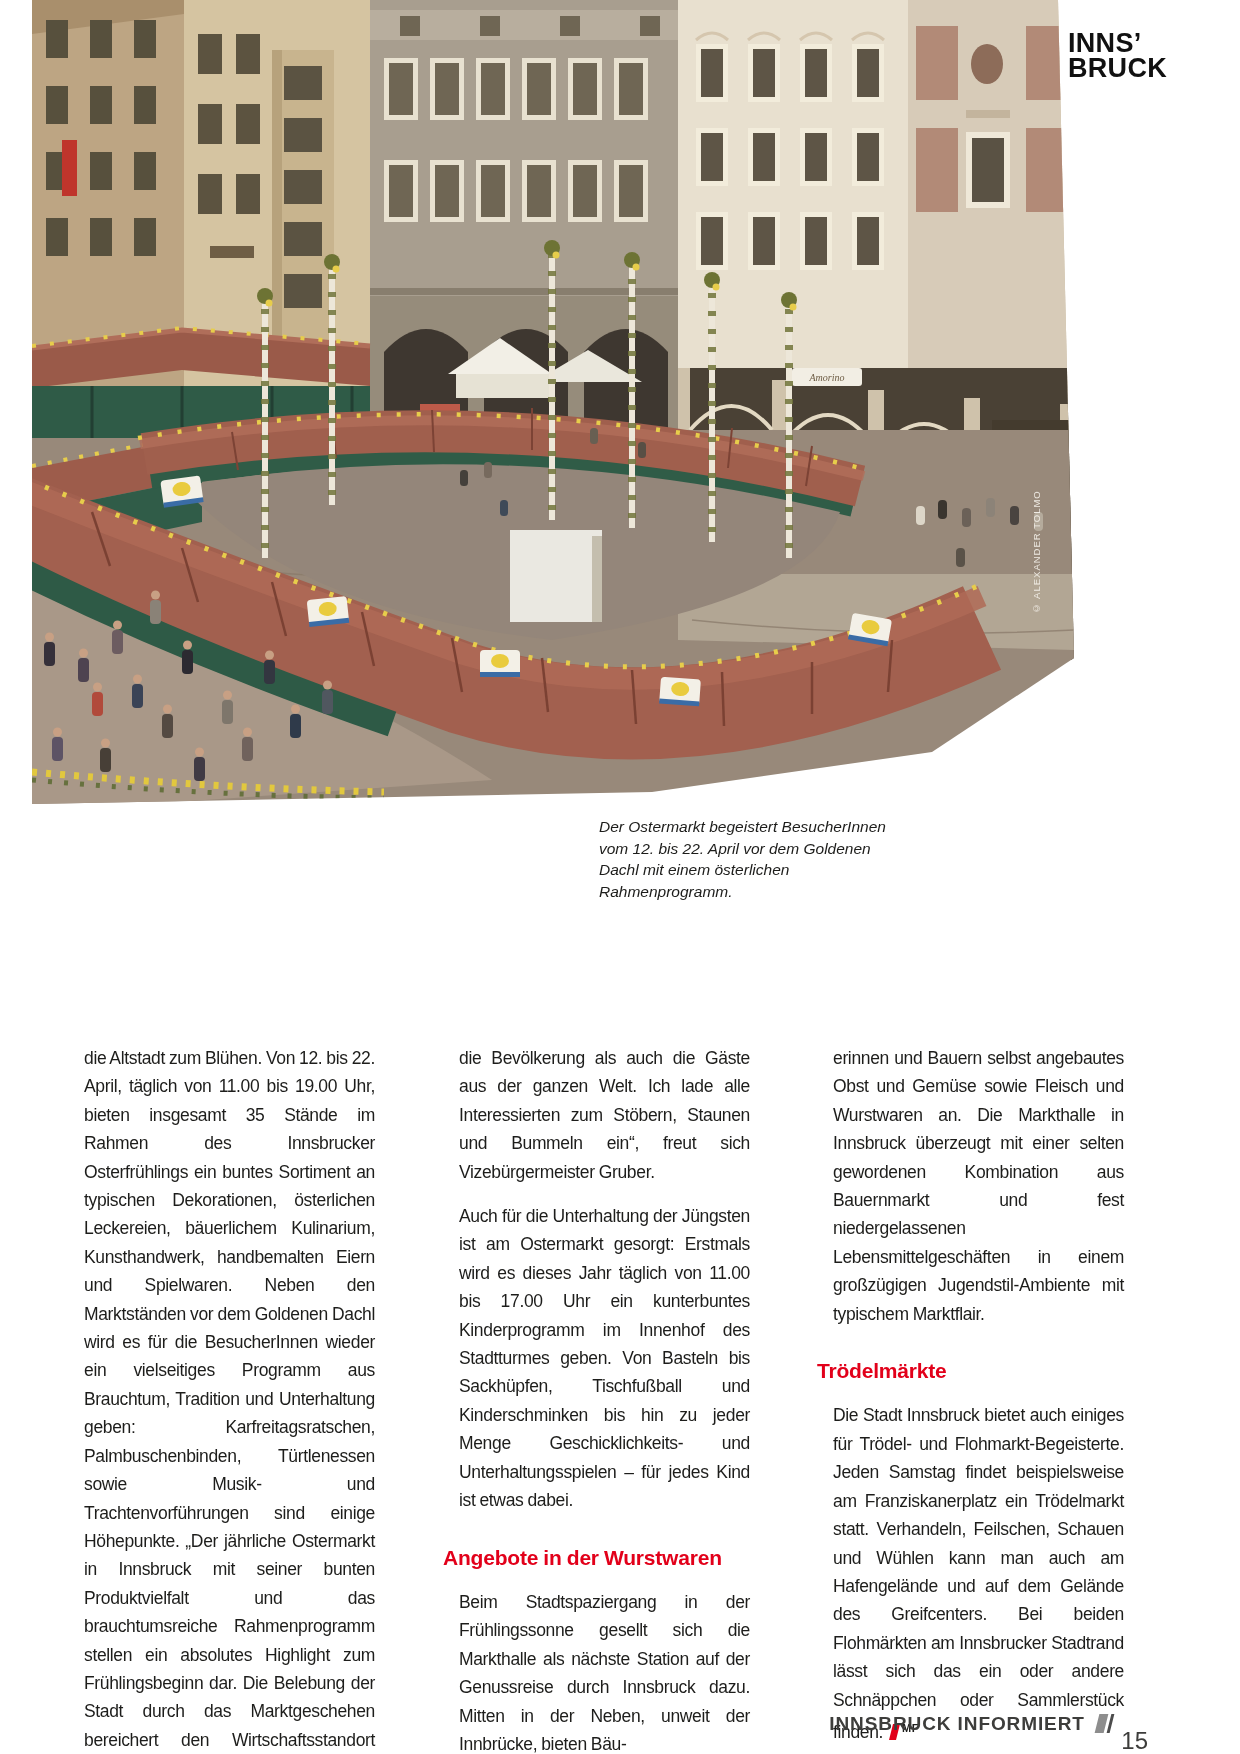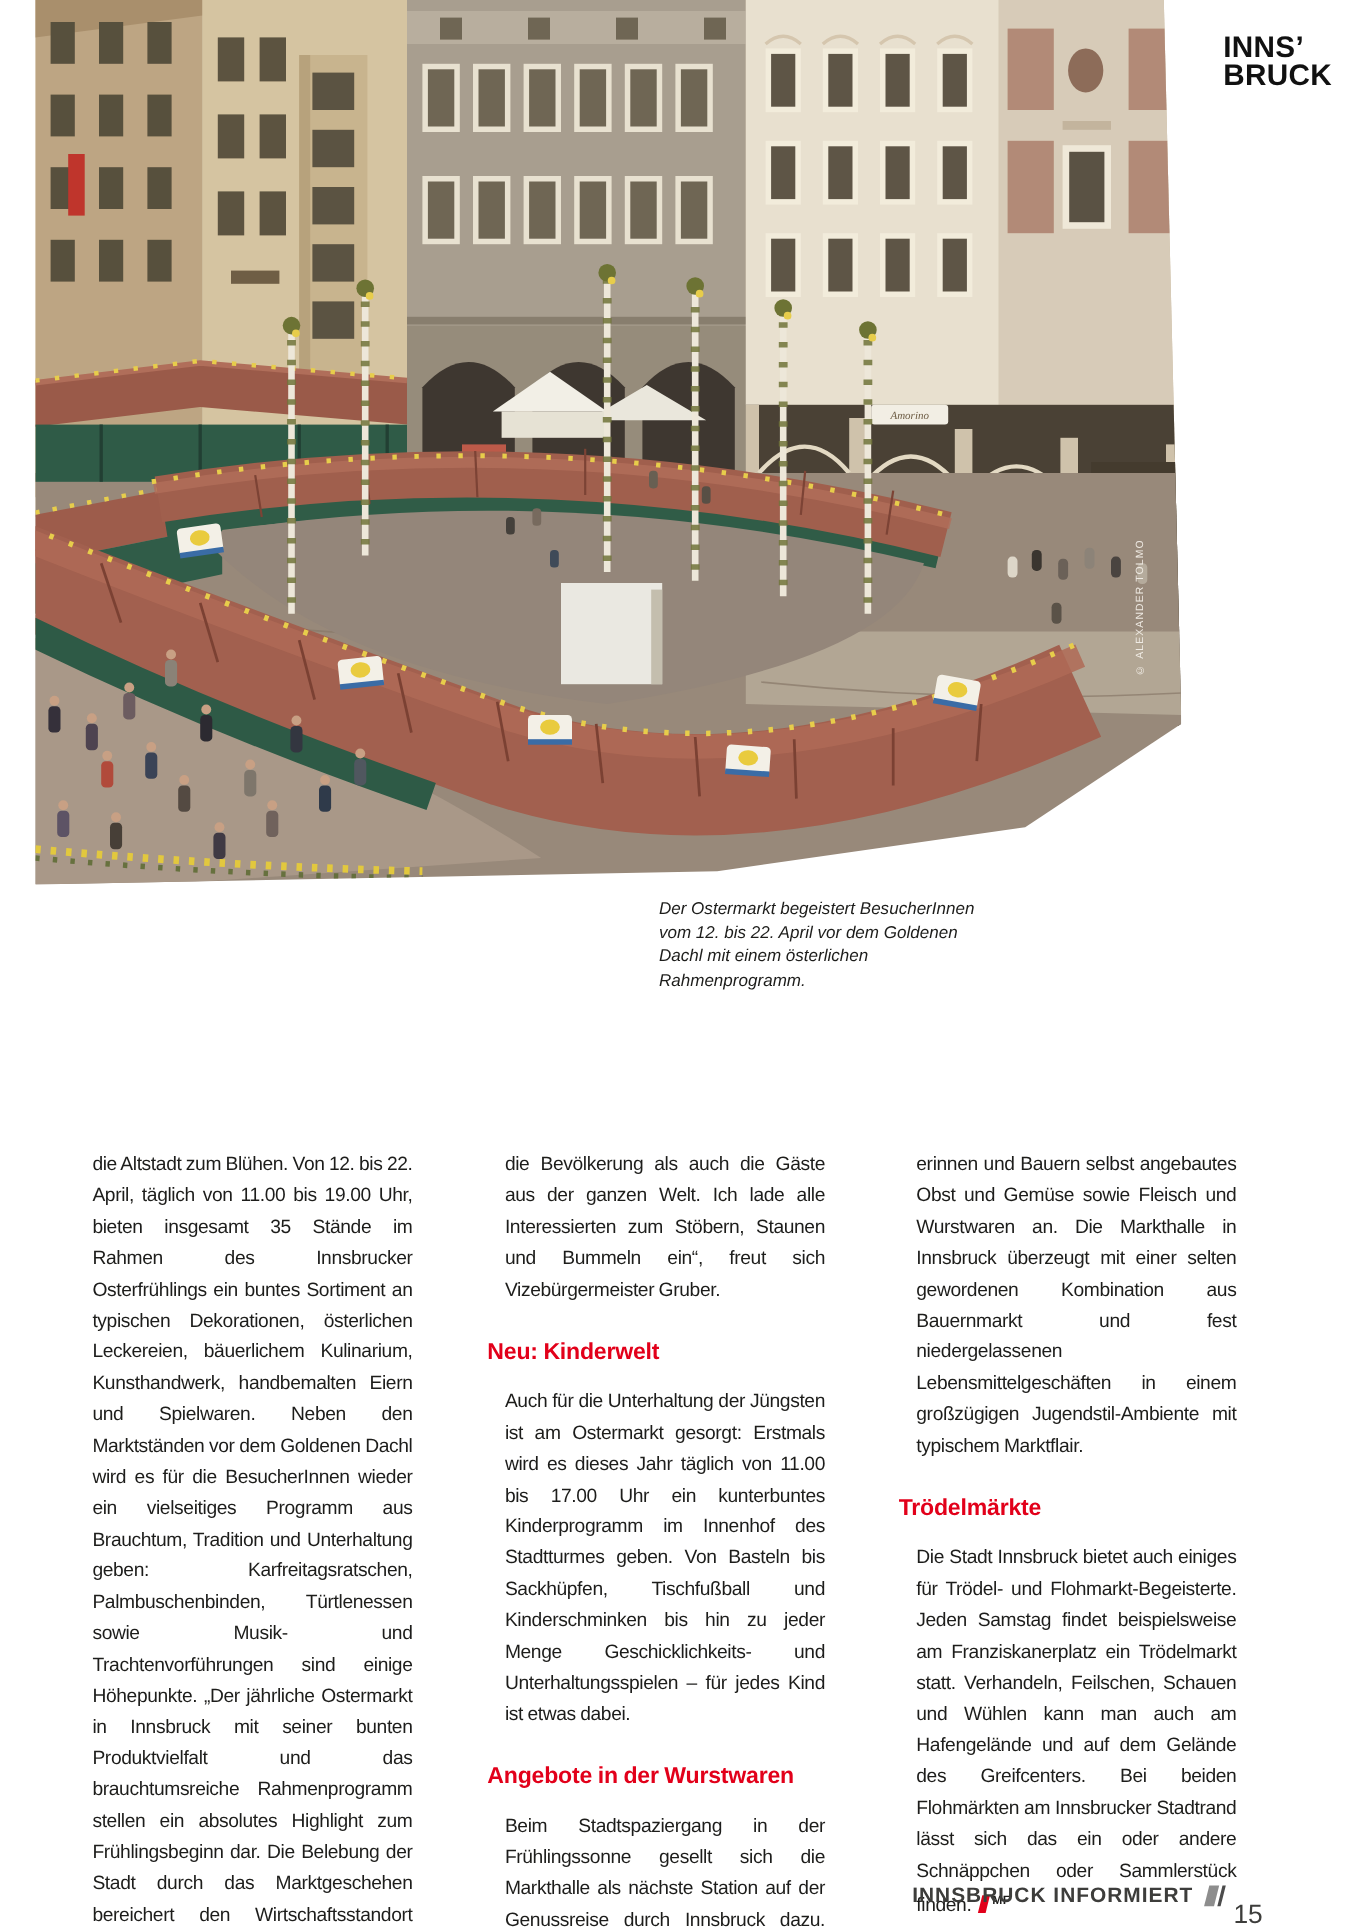--- a/index.html
+++ b/index.html
@@ -8,21 +8,21 @@
 
   
   .photo-wrap{position:absolute;left:0;top:0;width:1042px;height:812px;
     clip-path:polygon(0 0,1026px 0,1042px 658px,900px 752px,620px 792px,0 804px);margin-left:32px;}
   .photo-wrap svg{display:block;}
   .photo-credit{position:absolute;left:999px;top:484px;height:130px;
     writing-mode:vertical-rl;transform:rotate(180deg);
     font-size:9.5px;letter-spacing:1px;color:#f3efe8;opacity:.95;white-space:nowrap;}
 
   
-  .brand-logo{position:absolute;left:1112px;top:31px;font-weight:800;
+  .brand-logo{position:absolute;left:1068px;top:31px;font-weight:800;
     font-size:27px;line-height:25px;letter-spacing:.3px;color:#111;}
 
   
   .photo-caption{position:absolute;left:599px;top:816px;width:300px;margin:0;
     font-style:italic;font-size:15.5px;line-height:21.5px;color:#1d1d1b;}
 
   
   .col{position:absolute;top:1028px;width:323px;text-align:justify;
     font-size:17.5px;line-height:28.4px;letter-spacing:-.35px;word-spacing:-.5px;color:#1d1d1b;}
   .c1{left:68px}.c2{left:443px}.c3{left:817px}
@@ -378,21 +378,20 @@
   </div>
 
   <p class="photo-caption">Der Ostermarkt begeistert BesucherInnen vom 12. bis 22. April vor dem Goldenen Dachl mit einem österlichen Rahmenprogramm.</p>
 
   <div class="col c1">
     <p>die Altstadt zum Blühen. Von 12. bis 22. April, täglich von 11.00 bis 19.00 Uhr, bieten insgesamt 35 Stände im Rahmen des Innsbrucker Osterfrühlings ein buntes Sortiment an typischen Dekorationen, österlichen Leckereien, bäuerlichem Kulinarium, Kunsthandwerk, handbemalten Eiern und Spielwaren. Neben den Marktständen vor dem Goldenen Dachl wird es für die BesucherInnen wieder ein vielseitiges Programm aus Brauchtum, Tradition und Unterhaltung geben: Karfreitagsratschen, Palmbuschenbinden, Türtlenessen sowie Musik- und Trachtenvorführungen sind einige Höhepunkte. „Der jährliche Ostermarkt in Innsbruck mit seiner bunten Produktvielfalt und das brauchtumsreiche Rahmenprogramm stellen ein absolutes Highlight zum Frühlingsbeginn dar. Die Belebung der Stadt durch das Marktgeschehen bereichert den Wirtschaftsstandort Innsbruck. Davon profitieren sowohl</p>
   </div>
 
   <div class="col c2">
     <p>die Bevölkerung als auch die Gäste aus der ganzen Welt. Ich lade alle Interessierten zum Stöbern, Staunen und Bummeln ein“, freut sich Vizebürgermeister Gruber.</p>
-    <h3>Neu: Kinderwelt</h3>
     <p>Auch für die Unterhaltung der Jüngsten ist am Ostermarkt gesorgt: Erstmals wird es dieses Jahr täglich von 11.00 bis 17.00 Uhr ein kunterbuntes Kinderprogramm im Innenhof des Stadtturmes geben. Von Basteln bis Sackhüpfen, Tischfußball und Kinderschminken bis hin zu jeder Menge Geschicklichkeits- und Unterhaltungsspielen – für jedes Kind ist etwas dabei.</p>
     <h3>Angebote in der Wurstwaren</h3>
     <p>Beim Stadtspaziergang in der Frühlingssonne gesellt sich die Markthalle als nächste Station auf der Genussreise durch Innsbruck dazu. Mitten in der Neben, unweit der Innbrücke, bieten Bäu-</p>
   </div>
 
   <div class="col c3">
     <p>erinnen und Bauern selbst angebautes Obst und Gemüse sowie Fleisch und Wurstwaren an. Die Markthalle in Innsbruck überzeugt mit einer selten gewordenen Kombination aus Bauernmarkt und fest niedergelassenen Lebensmittelgeschäften in einem großzügigen Jugendstil-Ambiente mit typischem Marktflair.</p>
     <h3>Trödelmärkte</h3>
     <p><span>Die Stadt Innsbruck bietet auch einiges für Trödel- und Flohmarkt-Begeisterte. Jeden Samstag findet beispielsweise am Franziskanerplatz ein Trödelmarkt statt. Verhandeln, Feilschen, Schauen und Wühlen kann man auch am Hafengelände und auf dem Gelände des Greifcenters. Bei beiden Flohmärkten am Innsbrucker Stadtrand lässt sich das ein oder andere Schnäppchen oder Sammlerstück finden.</span><span class="sig-slash"></span><span class="sig">MF</span></p>
   </div>

